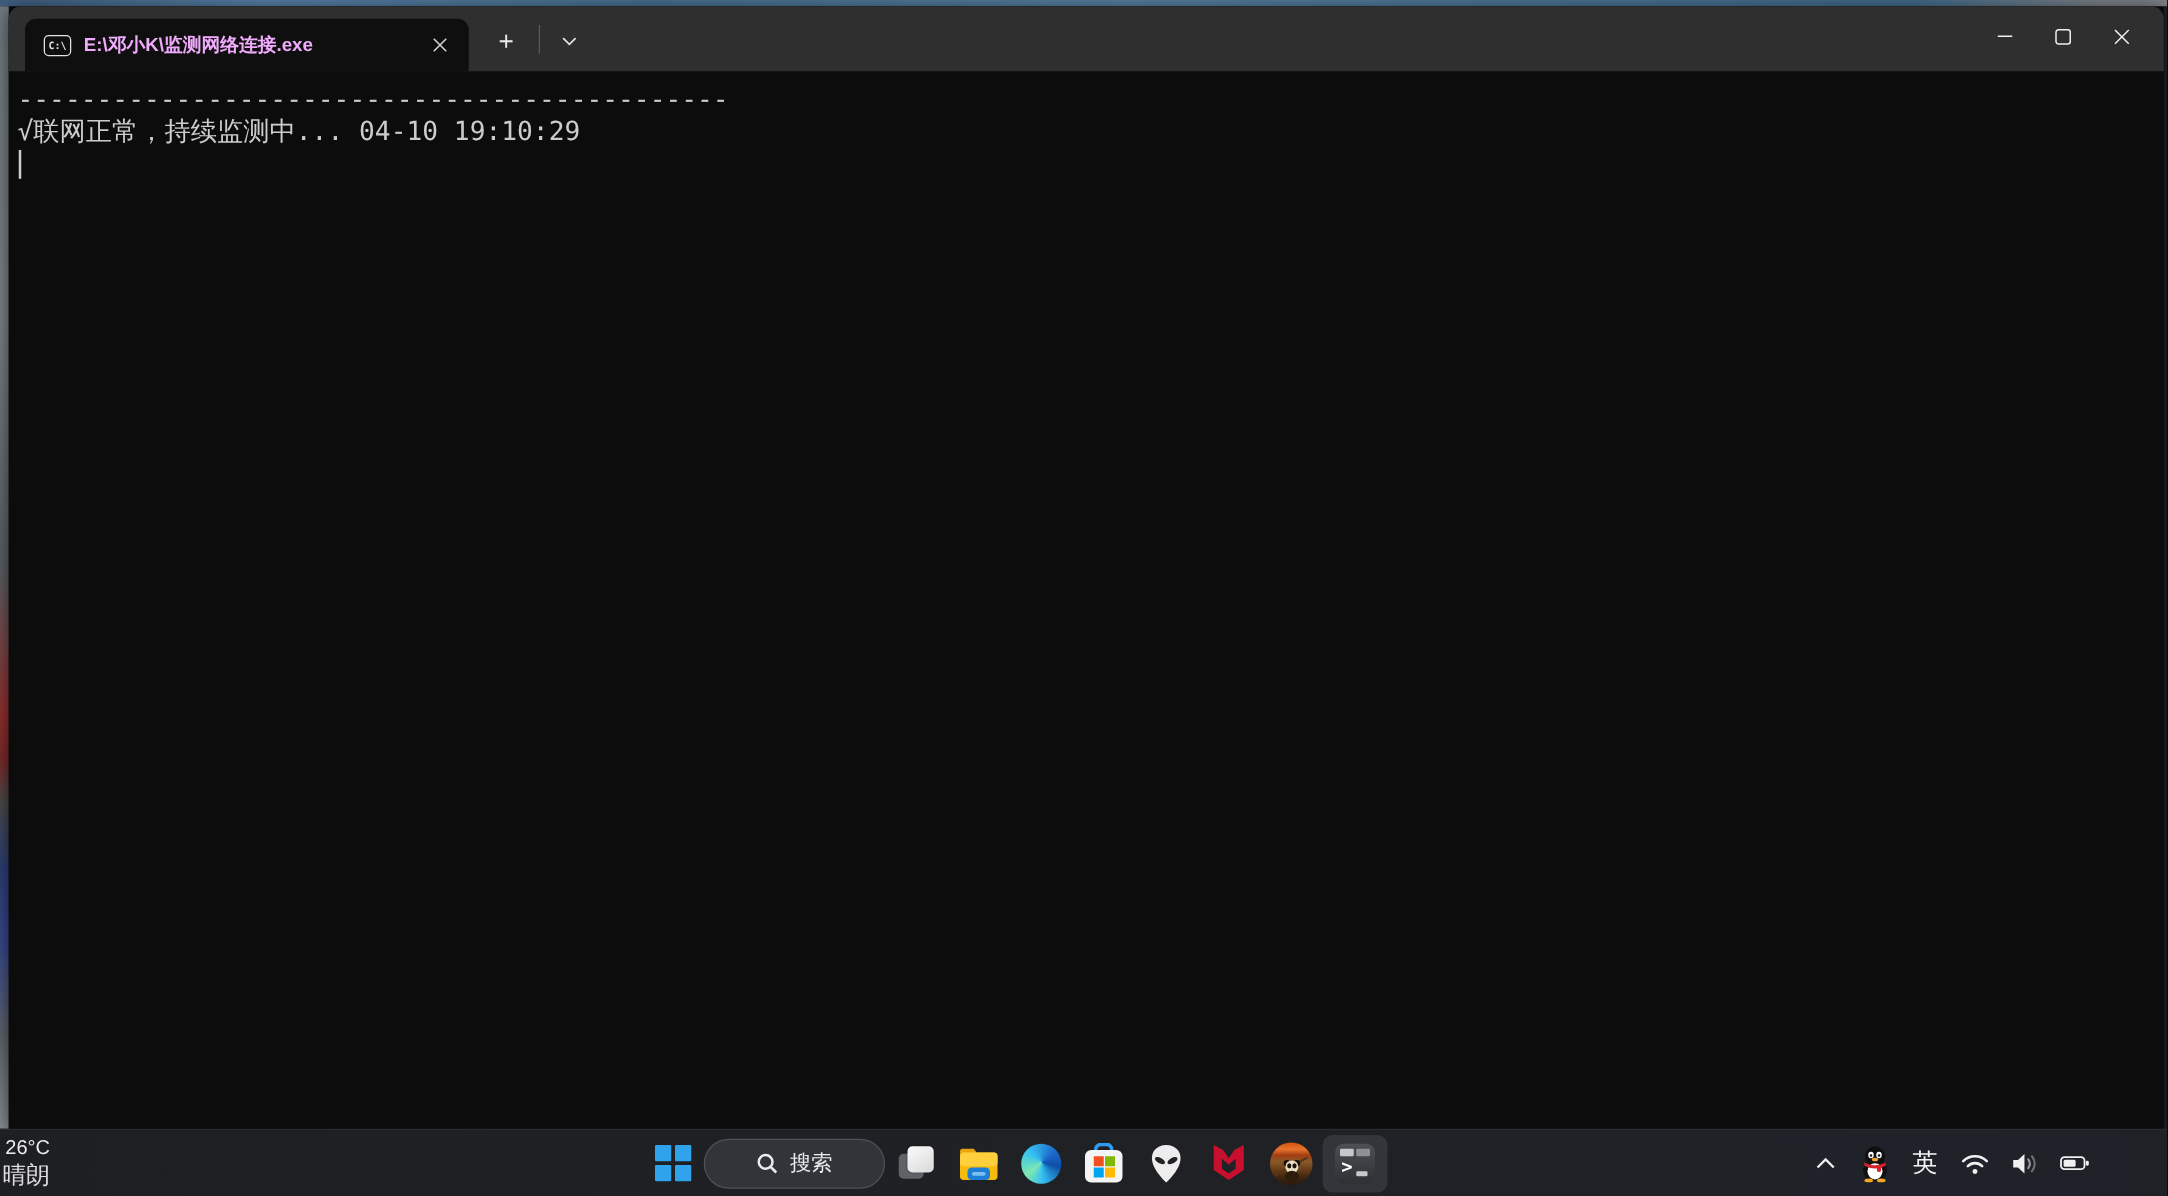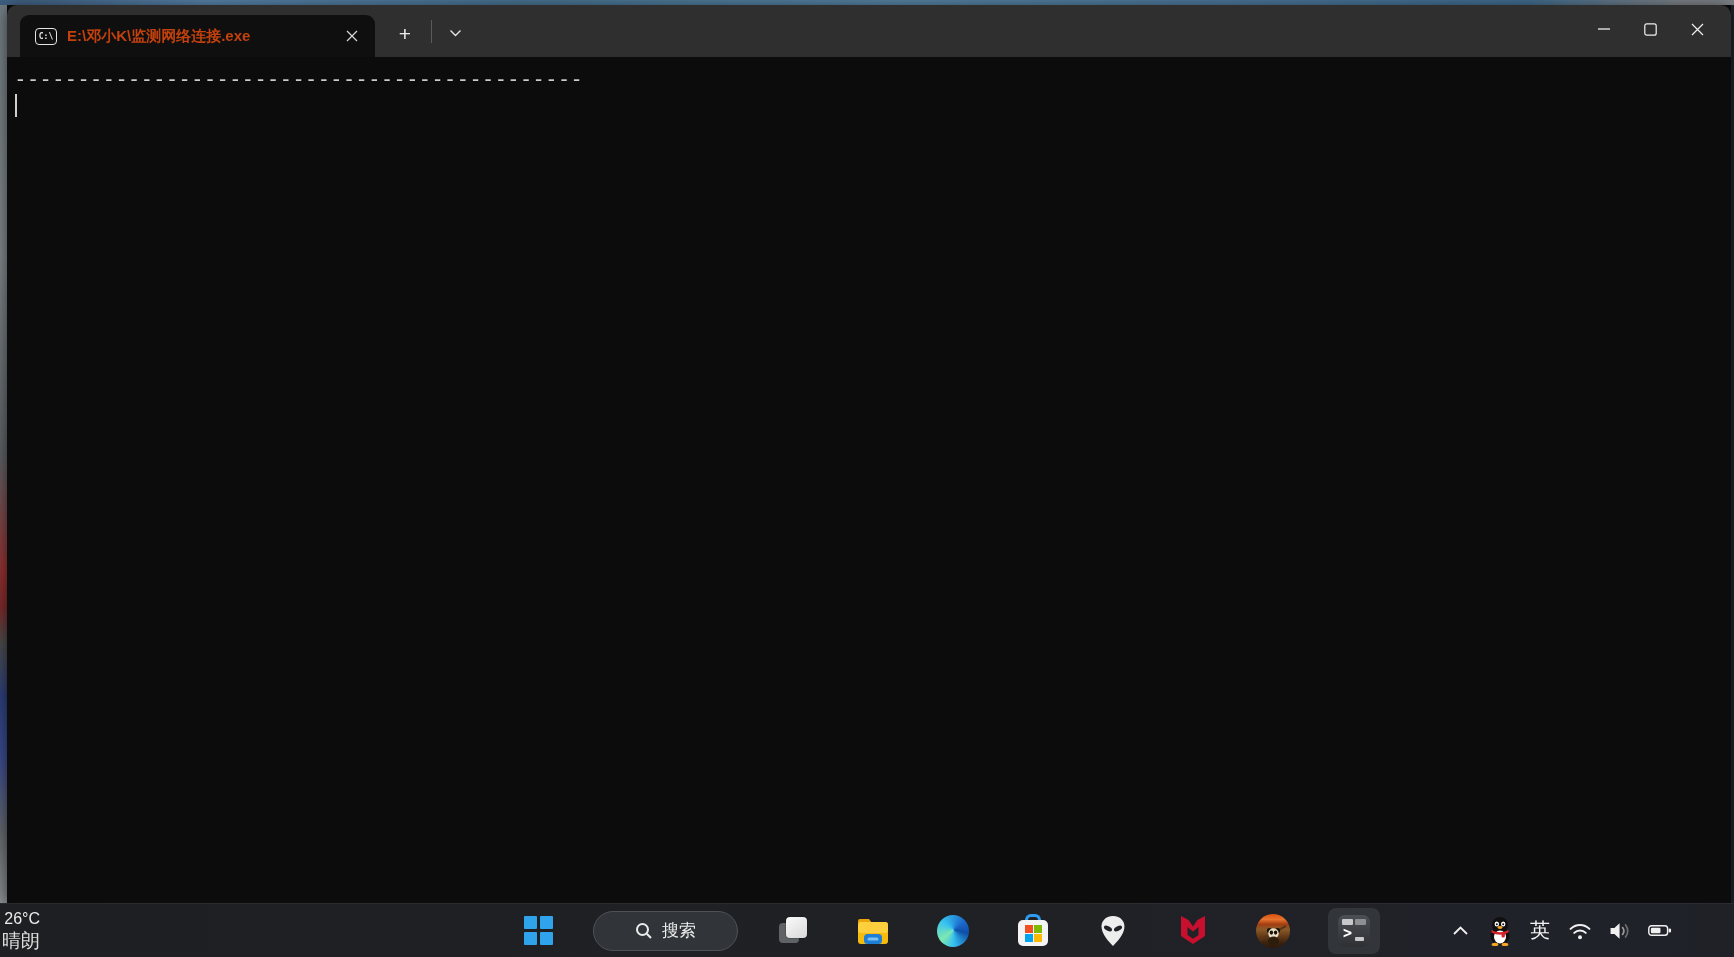--- a/index.html
+++ b/index.html
@@ -21,21 +21,21 @@
     background:#0c0c0c; border-radius:10px 10px 0 0; box-shadow:0 2px 14px rgba(0,0,0,.55); }
   .titlebar { position:absolute; top:0; left:0; right:0; height:52px;
     background:#2f2f2f; border-radius:10px 10px 0 0; }
 
   .tab { position:absolute; left:13px; top:10px; width:355px; height:42px;
     background:#0f0f0f; border-radius:9px 9px 0 0;
     display:flex; align-items:center; padding:0 8px 0 8px; cursor:default; }
   .cmd-icon { width:22px; height:17px; border:1.6px solid #e4e4e4; border-radius:4px;
     margin:0 10px 0 7px; flex:none; display:flex; align-items:center; justify-content:center;
     font-family:"DejaVu Sans Mono", monospace; font-size:8px; font-weight:bold; color:#e4e4e4; letter-spacing:0; }
-  .tab-title { font-size:15px; font-weight:600; color:#c2410c; white-space:nowrap;
+  .tab-title { font-size:15px; font-weight:600; color:#f0abfc; white-space:nowrap;
     overflow:hidden; flex:1; }
   .tab-close { width:30px; height:28px; flex:none; display:flex; align-items:center;
     justify-content:center; border-radius:4px; margin-left:6px; }
 
   .newtab-btn { position:absolute; left:385px; top:15px; width:26px; height:26px;
     display:flex; align-items:center; justify-content:center;
     color:#e8e8e8; font-size:21px; font-weight:300; line-height:1; }
   .tb-sep { position:absolute; left:424px; top:15px; width:1px; height:23px; background:#5a5a5a; }
   .dd-btn { position:absolute; left:436px; top:19px; width:24px; height:18px;
     display:flex; align-items:center; justify-content:center; }
@@ -51,21 +51,21 @@
 
   
   .taskbar { position:absolute; left:0; bottom:0; width:100%; height:54px;
     background:linear-gradient(90deg,#1e1f22,#202124 55%,#20222a 92%,#1f2127);
     border-top:1px solid rgba(255,255,255,0.05);text-align:right; }
   .weather { position:absolute; left:2px; top:4px; color:#ececec; line-height:22px; }
   .weather .temp { font-size:16px; }
   .weather .cond { font-size:19px; color:#dcdcdc; }
 
   .tb-center { position:absolute; left:513px; top:0; height:100%;
-    display:flex; align-items:center; gap:30px; }
+    display:flex; align-items:center; gap:0; }
   .tb-btn { width:50px; height:46px; flex:none; display:flex; align-items:center;
     justify-content:center; border-radius:6px; }
 
   .start-logo { width:29px; height:29px; display:grid; grid-template-columns:13px 13px;
     grid-template-rows:13px 13px; gap:3px; }
   .start-logo div { background:#2fa4ec; border-radius:1px; }
 
   .search-pill { width:145px; height:40px; flex:none; border-radius:20px;
     background:#31353a; border:1px solid #4e5156; display:flex; align-items:center;
     justify-content:center; gap:9px; color:#ececec; font-size:17px; }
@@ -154,20 +154,21 @@
         <div class="ctrl">
           <svg width="13" height="13" viewBox="0 0 13 13">
             <path d="M1 1 L12 12 M12 1 L1 12" stroke="#f0f0f0" stroke-width="1.2" fill="none"></path>
           </svg>
         </div>
       </div>
     </div>
 
     <div class="term-body">
       <div class="term-line">---------------------------------------------</div>
+      <div class="term-line">√联网正常，持续监测中... 04-10 19:10:29</div>
       <div class="term-cursor"></div>
     </div>
   </div>
 
   <div class="taskbar">
 
     <div class="weather">
       <div class="temp">26°C</div>
       <div class="cond">晴朗</div>
     </div>

